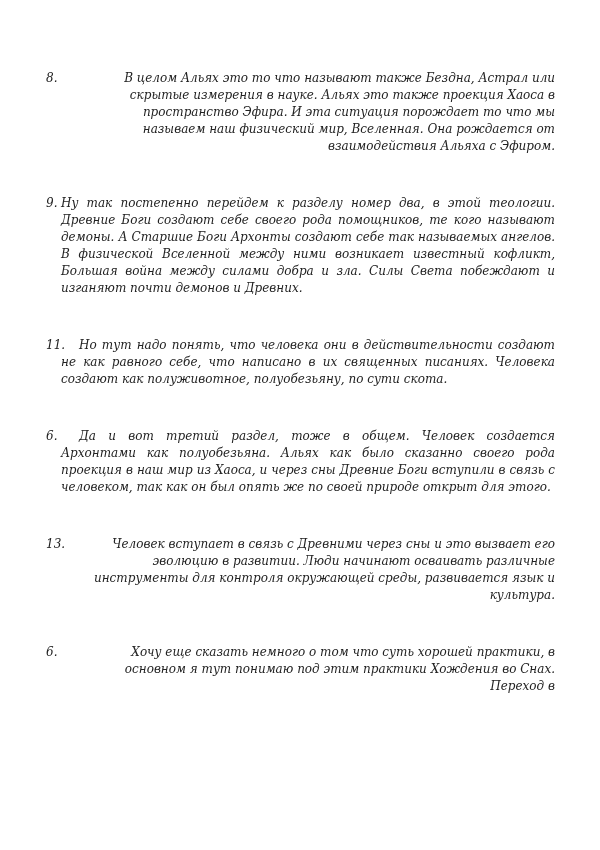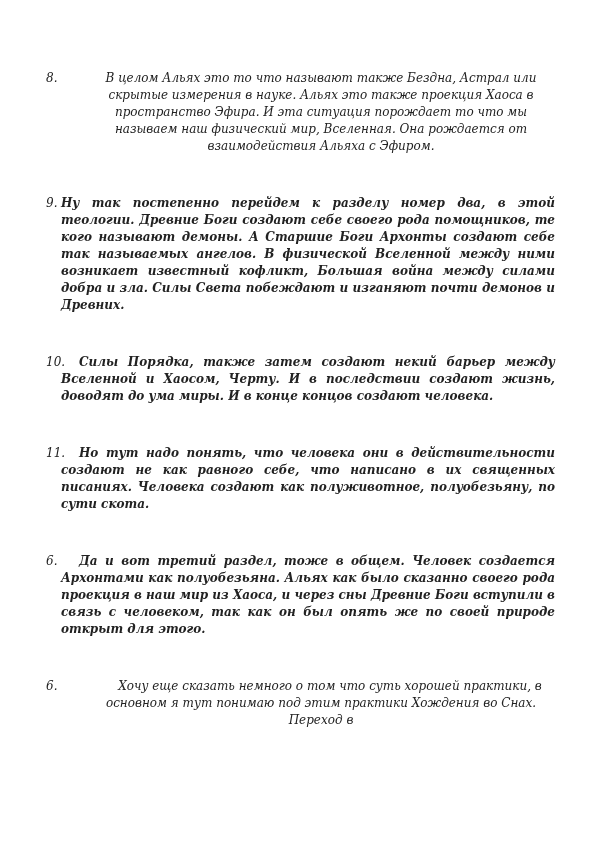--- a/index.html
+++ b/index.html
@@ -33,57 +33,56 @@
     white-space: nowrap;
   }
   .para .txt {
     display: block;
   }
   .para.tabbed .txt {
     text-indent: 18px;
   }
   .para.just .txt {
     text-align: justify;
-    font-weight: bold;
   }
   .para.left .txt {
-    text-align: center;
+    text-align: right;
     margin-left: 26px;
   }
 </style>
 </head>
 <body>
 
 <div class="page">
 
   <div class="para left">
     <span class="num">8.</span>
     <span class="txt">В целом Альях это то что называют также Бездна, Астрал или скрытые измерения в науке. Альях это также проекция Хаоса в пространство Эфира. И эта ситуация порождает то что мы называем наш физический мир, Вселенная. Она рождается от взаимодействия Альяха с Эфиром.</span>
   </div>
 
   <div class="para just">
     <span class="num">9.</span>
     <span class="txt">Ну так постепенно перейдем к разделу номер два, в этой теологии. Древние Боги создают себе своего рода помощников, те кого называют демоны. А Старшие Боги Архонты создают себе так называемых ангелов. В физической Вселенной между ними возникает известный кофликт, Большая война между силами добра и зла. Силы Света побеждают и изганяют почти демонов и Древних.</span>
   </div>
 
-  <div class="para tabbed just">
-    <span class="num">10.</span>
-    <span class="txt">Силы Порядка, также затем создают некий барьер между Вселенной и Хаосом, Черту. И в последствии создают жизнь, доводят до ума миры. И в конце концов создают человека.</span>
-  </div>
 
   <div class="para tabbed just">
     <span class="num">11.</span>
     <span class="txt">Но тут надо понять, что человека они в действительности создают не как равного себе, что написано в их священных писаниях. Человека создают как полуживотное, полуобезьяну, по сути скота.</span>
   </div>
 
   <div class="para tabbed just">
     <span class="num">6.</span>
     <span class="txt">Да и вот третий раздел, тоже в общем. Человек создается Архонтами как полуобезьяна. Альях как было сказанно своего рода проекция в наш мир из Хаоса, и через сны Древние Боги вступили в связь с человеком, так как он был опять же по своей природе открыт для этого.</span>
   </div>
 
+  <div class="para tabbed left">
+    <span class="num">13.</span>
+    <span class="txt">Человек вступает в связь с Древними через сны и это вызвает его эволюцию в развитии. Люди начинают осваивать различные инструменты для контроля окружающей среды, развивается язык и культура.</span>
+  </div>
 
 
   <div class="para tabbed left">
     <span class="num">6.</span>
     <span class="txt">Хочу еще сказать немного о том что суть хорошей практики, в основном я тут понимаю под этим практики Хождения во Снах. Переход в</span>
   </div>
 
 </div>
 
 </body></html>

